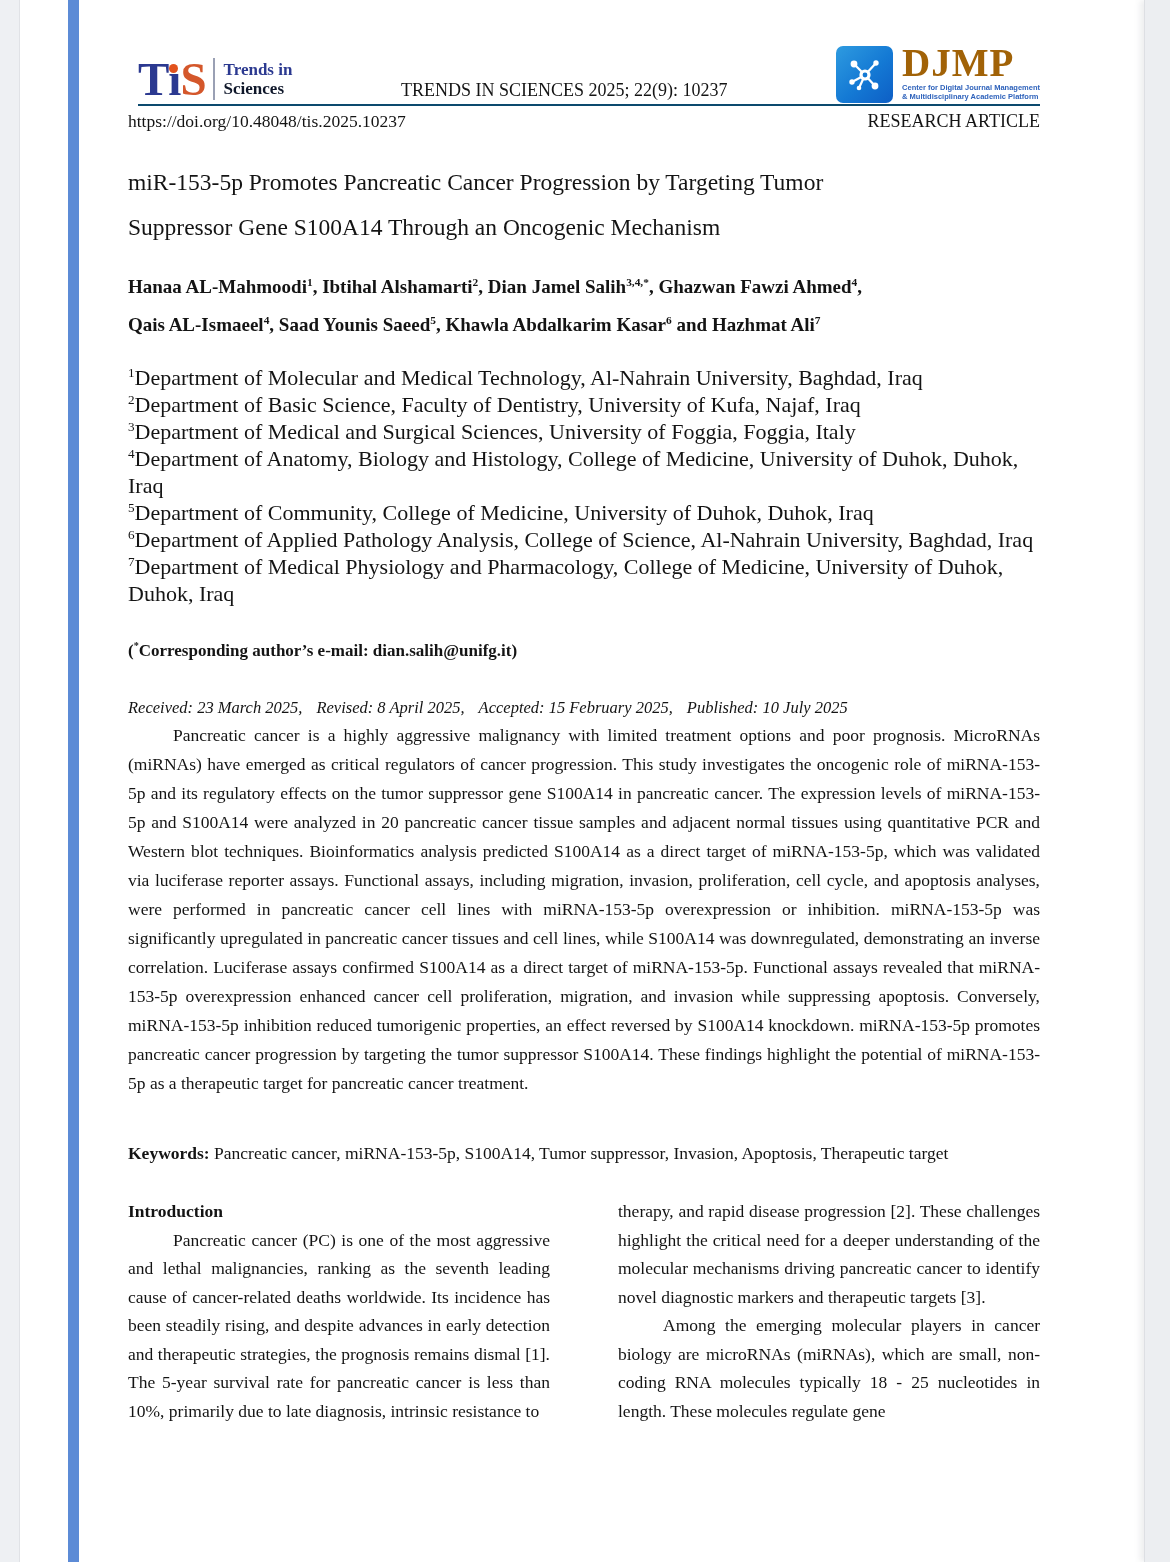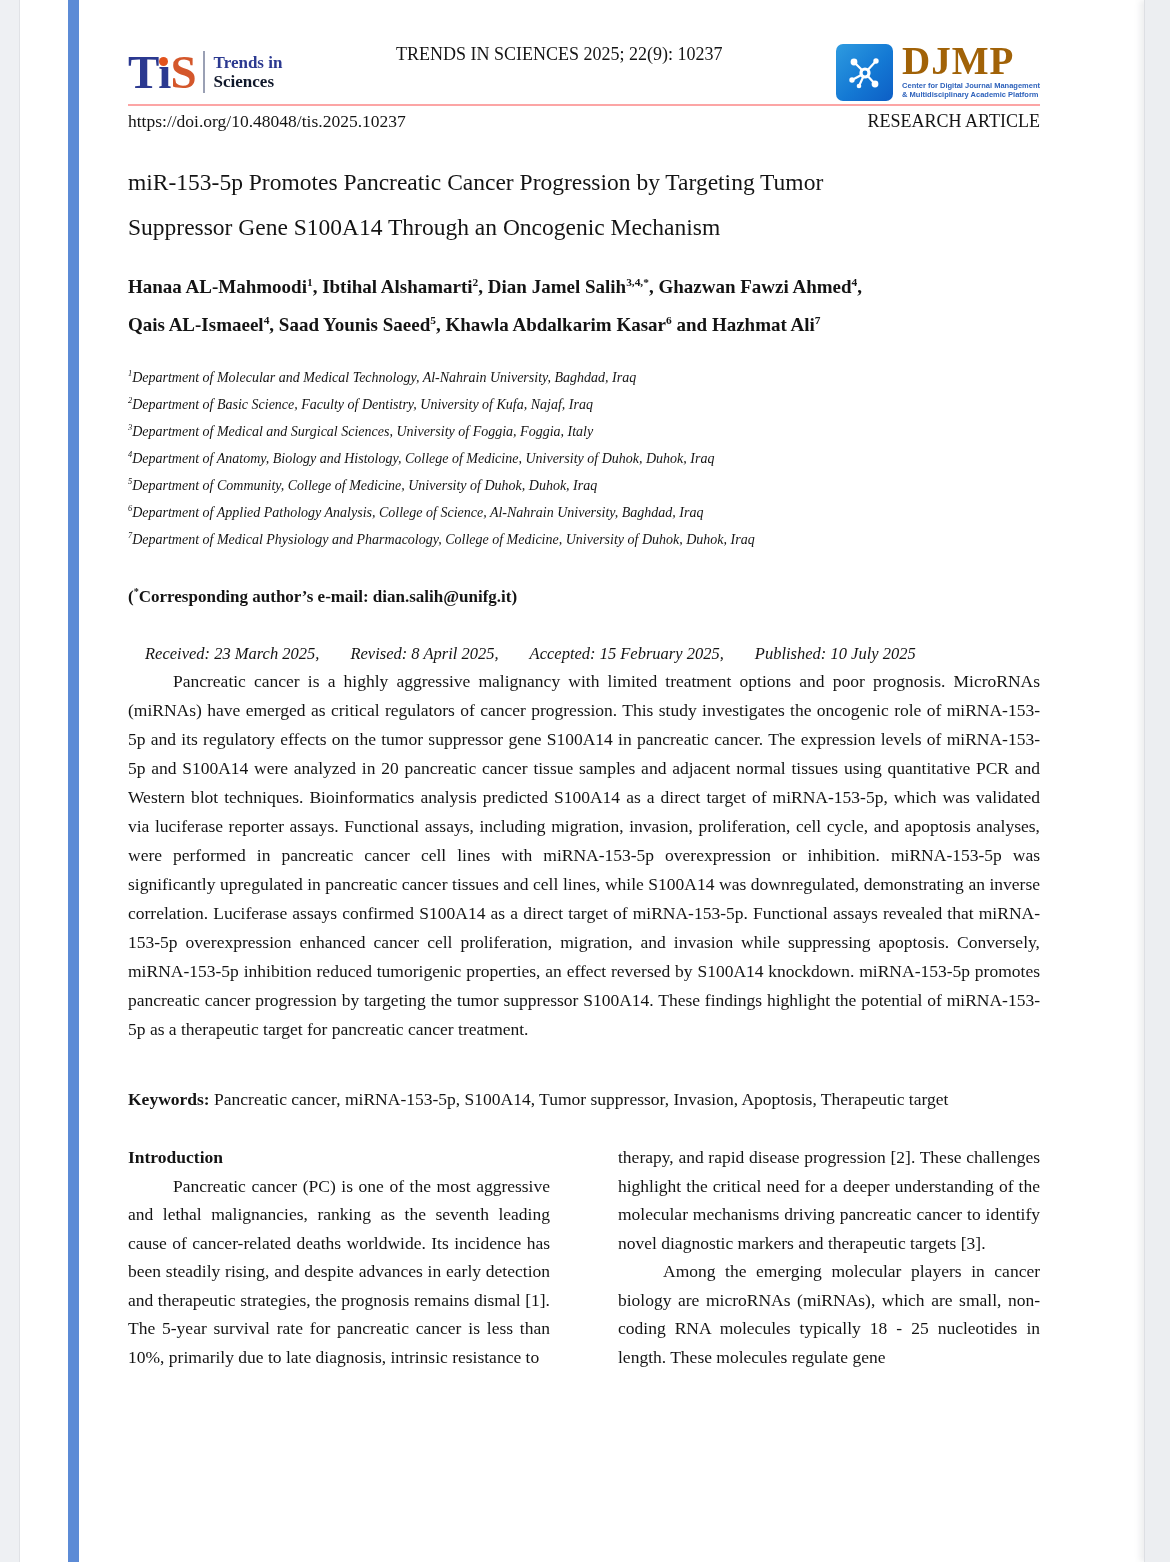--- a/index.html
+++ b/index.html
@@ -20,22 +20,23 @@
   }
   .accent-bar {
     position:absolute; left:68px; top:0; width:11px; height:100%;
     background:#5c8bd6;
   }
   .page { position:absolute; left:128px; top:0; width:912px; }
 
   
   .header-top {
     margin-top:44px; height:60px;
-    display:flex; justify-content:space-between; 
-    border-bottom:2px solid #fca5a5;
+    display:flex; justify-content:space-between; align-items:flex-end;
+    border-bottom:2px solid #0c4a6e;
+    margin-left:10px;
   }
   .tis-logo { display:flex; align-items:center; padding-bottom:2px; }
   .tis-mark { font-size:47px; line-height:0.92; font-weight:bold; letter-spacing:-1px; white-space:nowrap; }
   .tis-t { color:#2b3990; }
   .tis-i { color:#2b3990; position:relative; display:inline-block; }
   .tis-i-dot {
     position:absolute; top:6px; left:1px; width:9px; height:9px;
     background:#e2521c; border-radius:50%;
   }
   .tis-s { color:#d4572b; }
@@ -57,24 +58,24 @@
   }
   .header-sub { margin-top:5px; display:flex; justify-content:space-between; font-size:17.5px; }
   .article-type { font-size:18px; }
 
   
   .title { margin:28px 0 0 0; font-size:23.5px; font-weight:normal; line-height:45px; }
   .title-line { display:block; }
   .authors { margin-top:18px; font-size:19px; font-weight:bold; line-height:38px; }
   sup { font-size:60%; line-height:0; vertical-align:super; }
   .affiliations { margin-top:20px; }
-  .affil-row { font-style:italic; font-size:14px; line-height:27px; }
+  .affil-row { font-size:22px; line-height:27px; }
   .corresponding { margin-top:34px; font-size:17px; font-weight:bold; }
   .dates { margin-top:37px; font-style:italic; font-size:16.5px; }
-  .date-item { margin-right:14px;margin-left:17px; }
+  .date-item { margin-right:14px; }
   .abstract-heading { margin-top:32px; font-size:17.5px; font-weight:bold; }
   p { margin:0; }
   .abstract-text {
     margin-top:3px; font-size:17.5px; line-height:29px;
     text-align:justify; text-indent:45px;
   }
   .keywords { margin-top:45px; font-size:17.5px; }
   .kw-label { font-weight:bold; }
 
   

